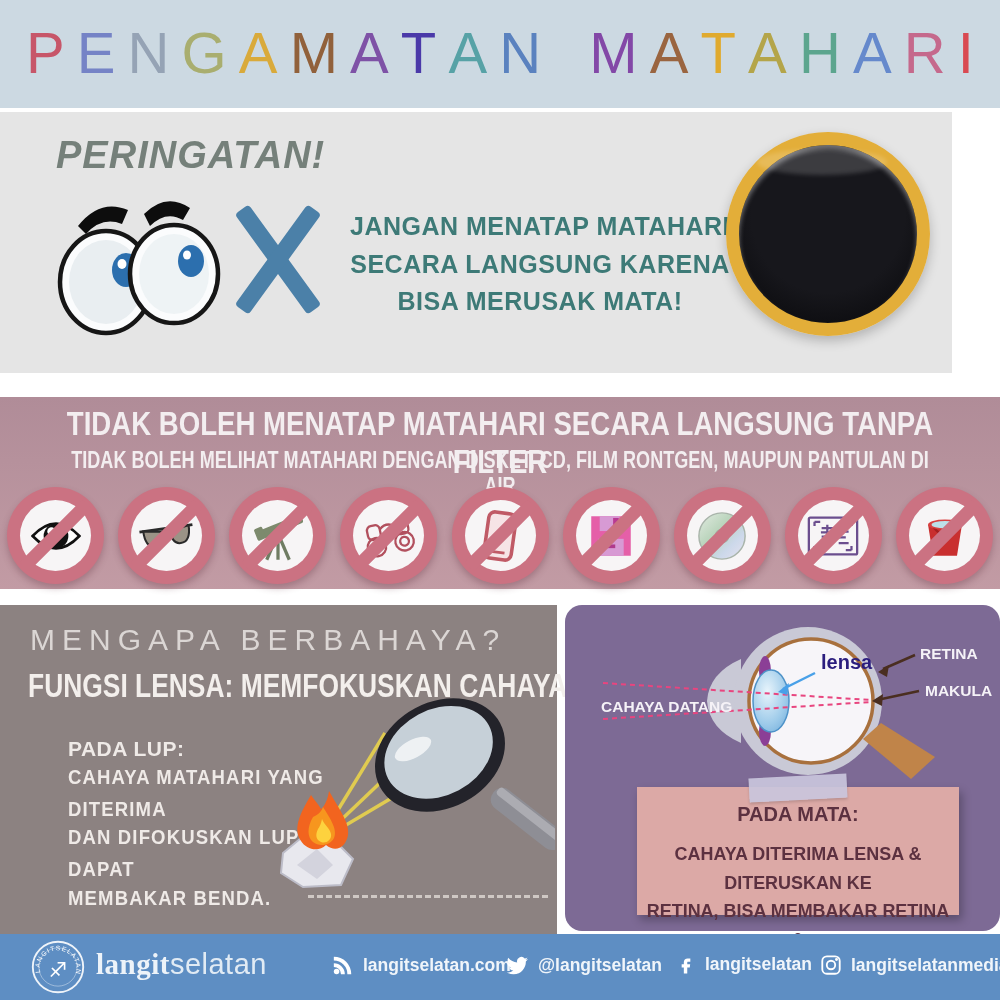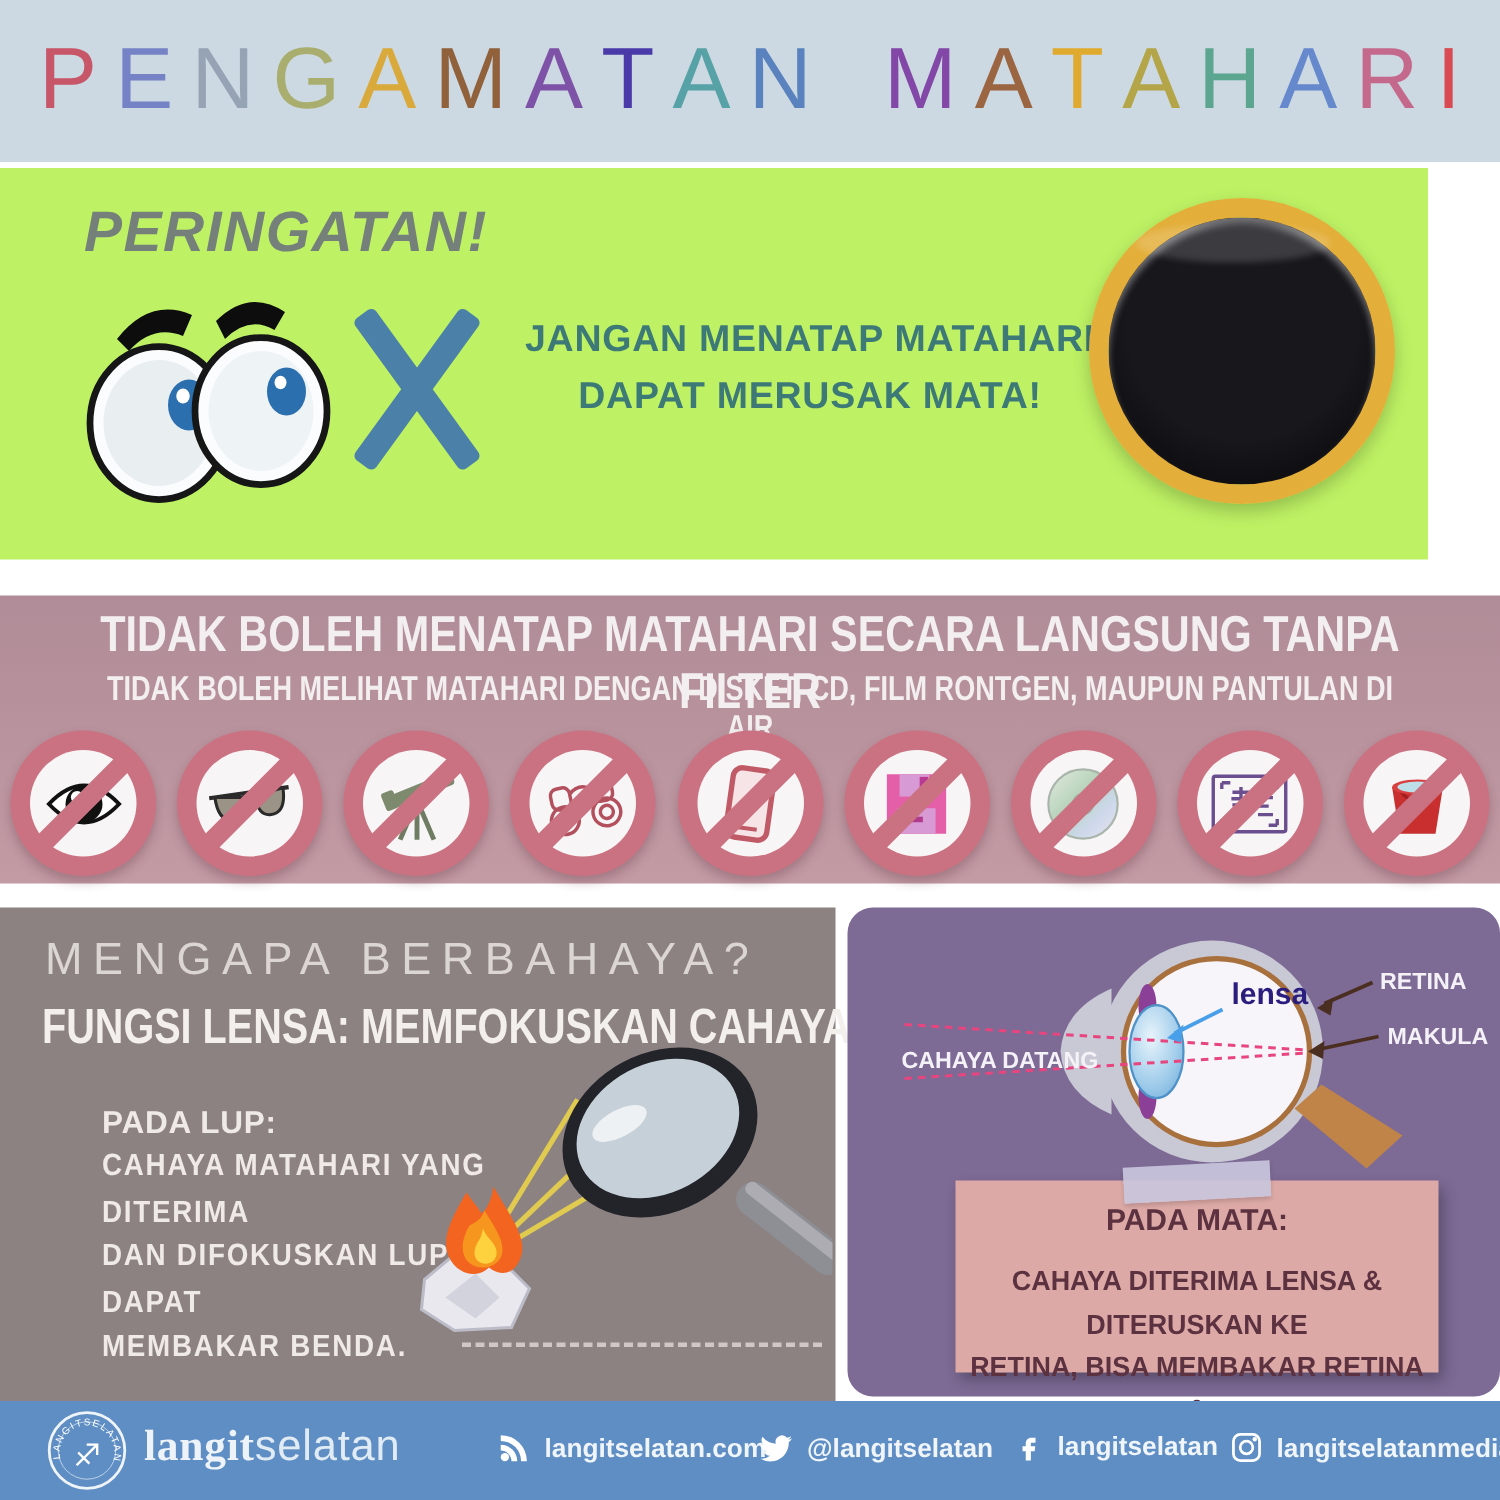--- a/index.html
+++ b/index.html
@@ -5,21 +5,21 @@
   html,body{margin:0;padding:0;background:#ffffff;}
   .poster{position:relative;width:1000px;height:1000px;background:#ffffff;overflow:hidden;
           font-family:"Liberation Sans","DejaVu Sans",sans-serif;}
   
   .title-bar{position:absolute;left:0;top:0;width:1000px;height:108px;background:#ccd9e2;}
   .title-row{position:absolute;left:0;top:24px;right:0;display:flex;justify-content:space-between;
              padding:0 26px;font-size:58px;font-weight:300;line-height:1;}
   .title-row span{display:block;}
   .title-space{width:24px;}
   
-  .warning-sec{position:absolute;left:0;top:112px;width:952px;height:261px;background:#bef264;}
+  .warning-sec{position:absolute;left:0;top:112px;width:952px;height:261px;background:#e5e5e5;}
   .peringatan{position:absolute;left:56px;top:22px;font-size:38px;font-style:italic;font-weight:900;
               color:#75807a;letter-spacing:1px;}
   .eyes{position:absolute;left:50px;top:72px;width:180px;height:155px;}
   .x-wrap{position:absolute;left:228px;top:88px;width:100px;height:118px;}
   .x-bar{position:absolute;left:-12%;top:50%;width:124%;height:17px;margin-top:-8px;background:#4b80a8;border-radius:4px;}
   .x-bar.a{transform:rotate(54deg);}
   .x-bar.b{transform:rotate(-54deg);}
   .warn-msg{position:absolute;left:330px;top:96px;width:420px;text-align:center;color:#3d7a77;
             font-size:25px;font-weight:700;line-height:1.5;letter-spacing:.5px;}
   .solar-disc{position:absolute;left:726px;top:20px;width:178px;height:178px;border-radius:50%;
@@ -116,21 +116,22 @@
       <ellipse cx="137" cy="71" rx="4" ry="4.5" fill="#ffffff"></ellipse>
     </svg>
 
     <div class="x-wrap">
       <div class="x-bar a"></div>
         <div class="x-bar b"></div>
     </div>
 
     <div class="warn-msg">
       <div>JANGAN MENATAP MATAHARI</div>
-      <div>DAPAT MERUSAK MATA!</div>
+      <div>SECARA LANGSUNG KARENA</div>
+      <div>BISA MERUSAK MATA!</div>
     </div>
 
     <div class="solar-disc"></div>
   </div>
 
   <div class="prohib-sec">
     <div class="prohib-h1">TIDAK BOLEH MENATAP MATAHARI SECARA LANGSUNG TANPA FILTER</div>
     <div class="prohib-h2">TIDAK BOLEH MELIHAT MATAHARI DENGAN DISKET, CD, FILM RONTGEN, MAUPUN PANTULAN DI AIR</div>
     <div class="badge-row">
         <div class="badge">

